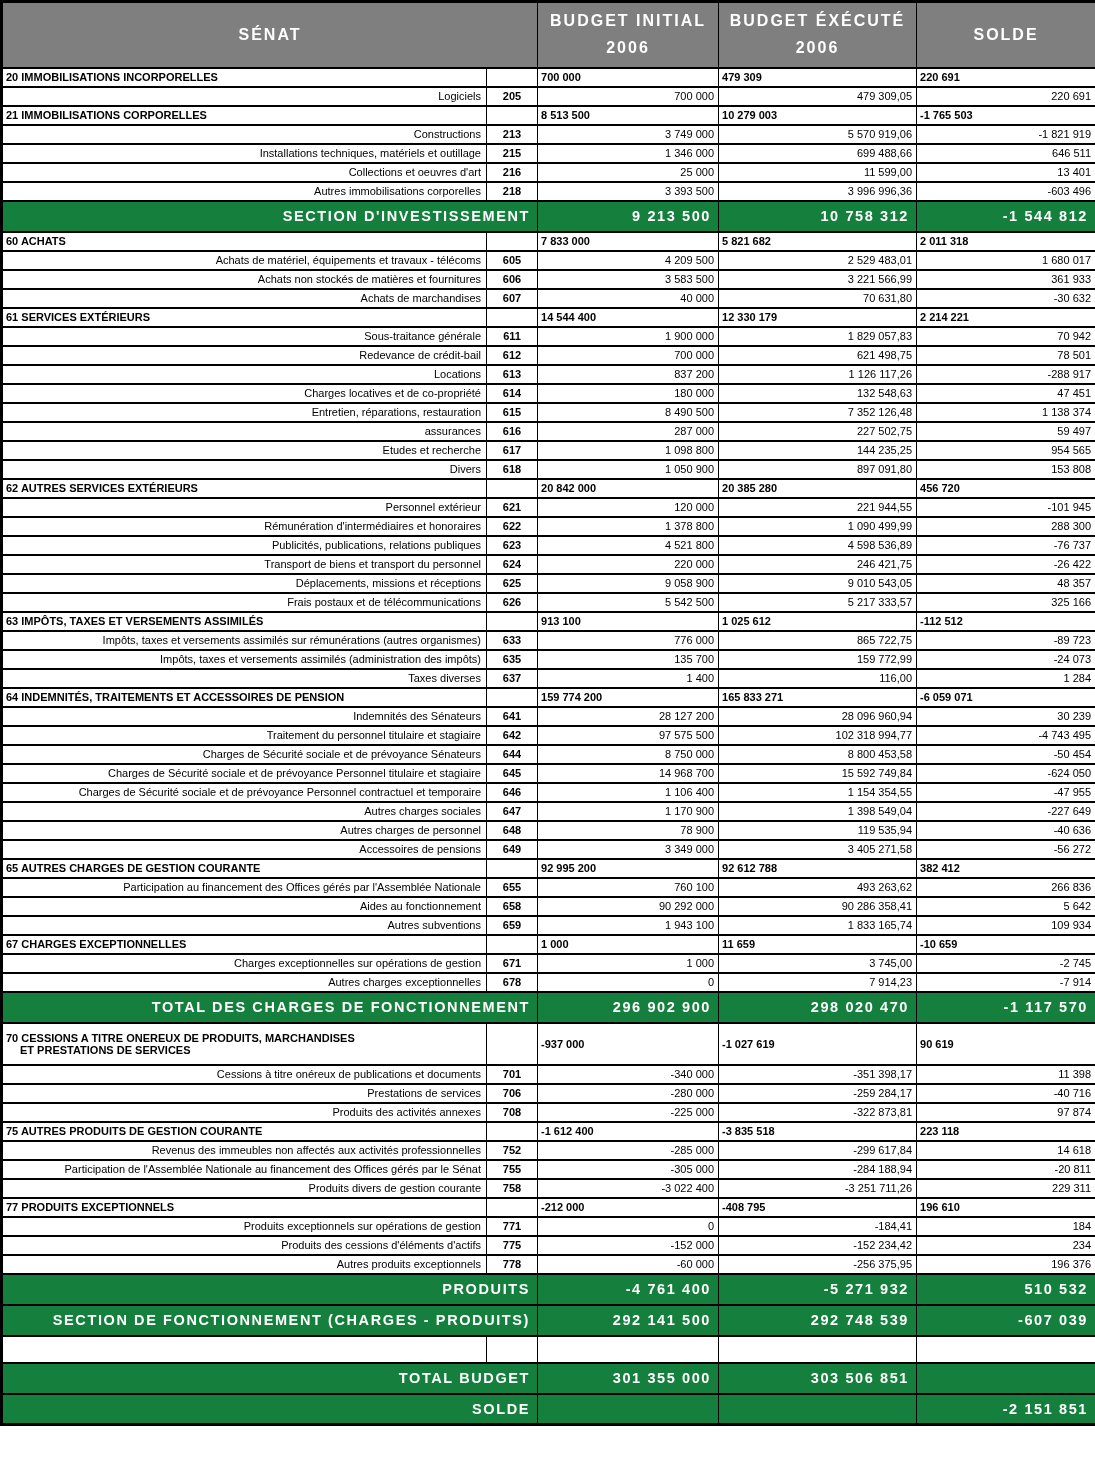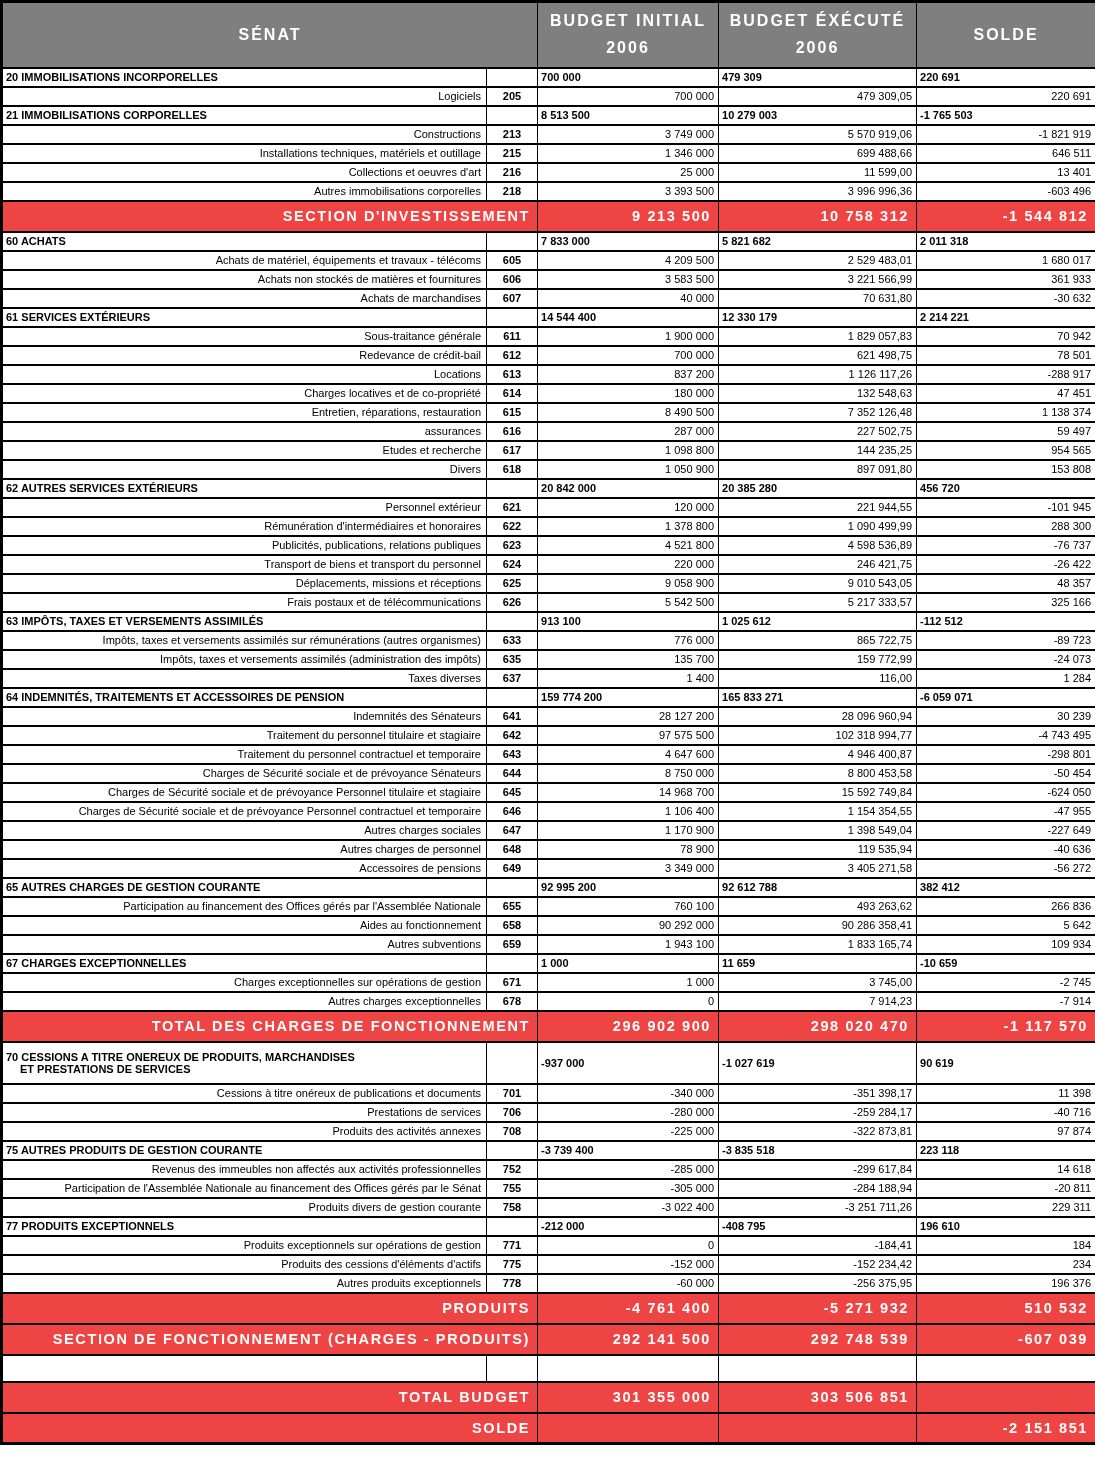--- a/index.html
+++ b/index.html
@@ -13,21 +13,21 @@
   .hdr-line2 { margin-top:9px; }
   tr.detail td, tr.group td { height:19px; font-size:11px; }
   td.lbl { text-align:right; padding:0 5px; }
   td.code { text-align:center; font-weight:bold; font-size:11px; }
   td.num { text-align:right; padding:0 4px; }
   tr.group td { font-weight:bold; }
   tr.group td.lbl { text-align:left; padding-left:3px; }
   tr.group td.num { text-align:left; padding-left:3px; }
   tr.group2 td { height:42px; }
   .lbl2 { padding-left:14px; }
-  tr.section td { background:#ef4444; color:#fff; font-weight:bold; font-size:14.5px;
+  tr.section td { background:#15803d; color:#fff; font-weight:bold; font-size:14.5px;
                   letter-spacing:1.6px; height:31px; text-align:right; padding:0 7px; }
   tr.section td.num { }
   tr.spacer td { height:27px; }
 </style>
 </head>
 <body>
 
 <table>
   <colgroup>
     <col style="width:485px">
@@ -307,27 +307,20 @@
         <td class="num">30 239</td>
       </tr>
       <tr class="detail">
         <td class="lbl">Traitement du personnel titulaire et stagiaire</td>
         <td class="code">642</td>
         <td class="num">97 575 500</td>
         <td class="num">102 318 994,77</td>
         <td class="num">-4 743 495</td>
       </tr>
       <tr class="detail">
-        <td class="lbl">Traitement du personnel contractuel et temporaire</td>
-        <td class="code">643</td>
-        <td class="num">4 647 600</td>
-        <td class="num">4 946 400,87</td>
-        <td class="num">-298 801</td>
-      </tr>
-      <tr class="detail">
         <td class="lbl">Charges de Sécurité sociale et de prévoyance Sénateurs</td>
         <td class="code">644</td>
         <td class="num">8 750 000</td>
         <td class="num">8 800 453,58</td>
         <td class="num">-50 454</td>
       </tr>
       <tr class="detail">
         <td class="lbl">Charges de Sécurité sociale et de prévoyance Personnel titulaire et stagiaire</td>
         <td class="code">645</td>
         <td class="num">14 968 700</td>
@@ -450,21 +443,21 @@
         <td class="code">708</td>
         <td class="num">-225 000</td>
         <td class="num">-322 873,81</td>
         <td class="num">97 874</td>
       </tr>
       <tr class="group">
         <td class="lbl">
           <div>75 AUTRES PRODUITS DE GESTION COURANTE</div>
         </td>
         <td class="code"></td>
-        <td class="num">-3 739 400</td>
+        <td class="num">-1 612 400</td>
         <td class="num">-3 835 518</td>
         <td class="num">223 118</td>
       </tr>
       <tr class="detail">
         <td class="lbl">Revenus des immeubles non affectés aux activités professionnelles</td>
         <td class="code">752</td>
         <td class="num">-285 000</td>
         <td class="num">-299 617,84</td>
         <td class="num">14 618</td>
       </tr>

